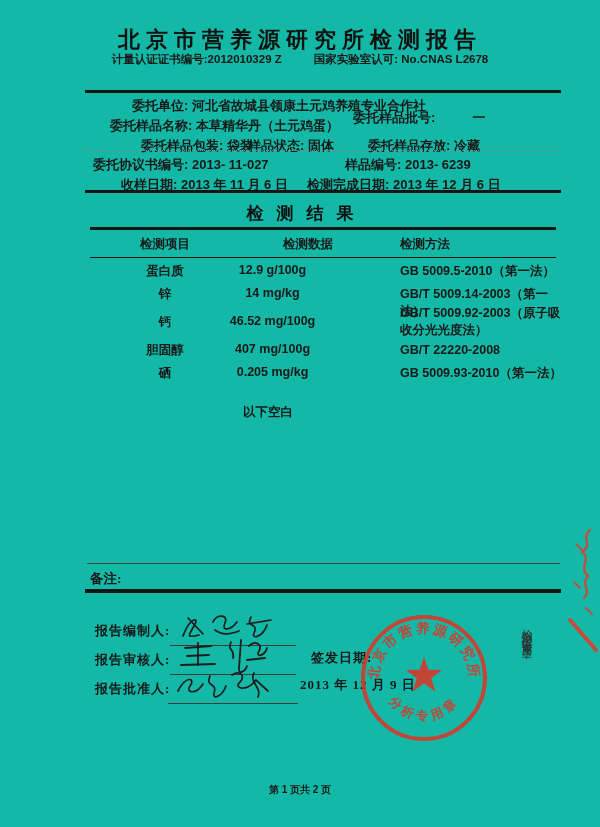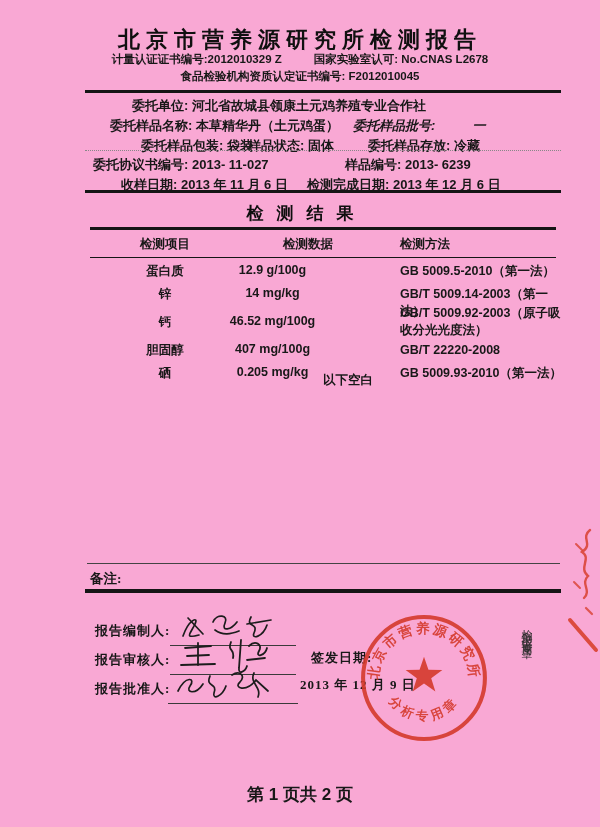--- a/index.html
+++ b/index.html
@@ -1,17 +1,17 @@
 <!DOCTYPE html>
 <html><head>
 <meta charset="utf-8">
 <style>
   html,body{margin:0;padding:0;background:#ffffff;}
   .page{
-    position:relative;width:600px;height:827px;background:#f9a8d4;
+    position:relative;width:600px;height:827px;background:#14b8a6;
     font-family:"Liberation Sans",sans-serif;color:#181818;overflow:hidden;
   }
   .abs{position:absolute;}
   .hline{position:absolute;background:#151515;}
   .dotline{position:absolute;border-top:1px dotted #888;height:0;}
   .title{
     top:25px;left:0;width:100%;text-align:center;
     font-size:22px;font-weight:bold;letter-spacing:6px;color:#101010;
   }
   .certs{top:52px;left:0;width:100%;display:flex;justify-content:center;gap:32px;
@@ -26,47 +26,46 @@
   .cell-method{left:400px;width:170px;line-height:1.35;}
   .trow span{position:absolute;font-size:12.5px;font-weight:bold;white-space:normal;}
   .remark-label{font-family:"Liberation Serif",serif;font-size:13.5px;font-weight:bold;}
   .sig-label{font-family:"Liberation Serif",serif;font-size:13px;font-weight:bold;letter-spacing:1px;}
   .sig-line{position:absolute;height:1.3px;background:#3a3a3a;}
   .date-text{font-family:"Liberation Serif",serif;font-size:13px;font-weight:bold;letter-spacing:1px;}
   .side-note{
     left:519px;top:621px;writing-mode:vertical-rl;font-size:11px;letter-spacing:3px;
     color:#2b2b2b;font-weight:500;
   }
-  .footer{top:783px;left:0;width:100%;text-align:center;font-size:17px;font-weight:bold;}
+  .footer{top:783px;left:0;width:100%;text-align:center;font-size:10px;font-weight:bold;}
   .stamp{left:357px;top:611px;opacity:.9;}
   .red-marks{left:566px;top:524px;}
   .sig-svg{position:absolute;}
 </style>
 </head>
 <body>
 
 <div class="page">
 
   <div class="abs title">北京市营养源研究所检测报告</div>
   <div class="abs certs">
     <span>计量认证证书编号:2012010329 Z</span>
     <span>国家实验室认可: No.CNAS L2678</span>
   </div>
-  <div class="abs cert2">食品检验机构资质认定证书编号: F2012010045</div>
   <div class="hline" style="top:90px;left:85px;width:476px;height:3px;"></div>
 
   <div class="abs info" style="top:117px;left:110px;">
     <span>委托样品名称:</span>
     <span>本草精华丹（土元鸡蛋）</span>
   </div>
   <div class="abs info" style="top:97px;left:132px;">
     <span>委托单位:</span>
     <span>河北省故城县领康土元鸡养殖专业合作社</span>
   </div>
-  <div class="abs info" style="top:117px;left:353px;font-style:italic;">
+  <div class="abs info" style="top:109px;left:353px;">
     <span>委托样品批号:</span>
     <span style="display:inline-block;width:30px;"></span>
     <span>一</span>
   </div>
   <div class="abs info" style="top:137px;left:110px;margin-left:31px;">
     <span>委托样品包装:</span>
     <span>袋装</span>
   </div>
   <div class="abs info" style="top:137px;left:248px;">
     <span>样品状态:</span>
@@ -123,21 +122,21 @@
   <div class="abs trow" style="top:342px;left:0;width:600px;">
     <span class="cell-item">胆固醇</span>
     <span class="cell-val">407 mg/100g</span>
     <span class="cell-method">GB/T 22220-2008</span>
   </div>
   <div class="abs trow" style="top:365px;left:0;width:600px;">
     <span class="cell-item">硒</span>
     <span class="cell-val">0.205 mg/kg</span>
     <span class="cell-method">GB 5009.93-2010（第一法）</span>
   </div>
-  <div class="abs" style="top:372px;left:243px;width:130px;text-align:right;font-size:12.5px;font-weight:bold;">以下空白</div>
+  <div class="abs" style="top:404px;left:243px;width:130px;text-align:left;font-size:12.5px;font-weight:bold;">以下空白</div>
 
   <div class="hline" style="top:563px;left:87px;width:473px;height:1.2px;background:#444;"></div>
   <div class="abs remark-label" style="top:570px;left:90px;">备注:</div>
   <div class="hline" style="top:589px;left:85px;width:476px;height:3.5px;"></div>
 
   <div class="abs sig-label" style="top:622px;left:95px;">报告编制人:</div>
   <svg class="sig-svg" style="left:175px;top:609px;" width="120" height="38" viewBox="0 0 120 38" aria-label="赵宝菲">
     <g stroke="#1c1c1c" stroke-width="1.7" fill="none" stroke-linecap="round">
       <path d="M8,27 C14,10 24,7 20,15 C16,24 8,30 24,26"></path>
       <path d="M13,9 L28,25"></path>

